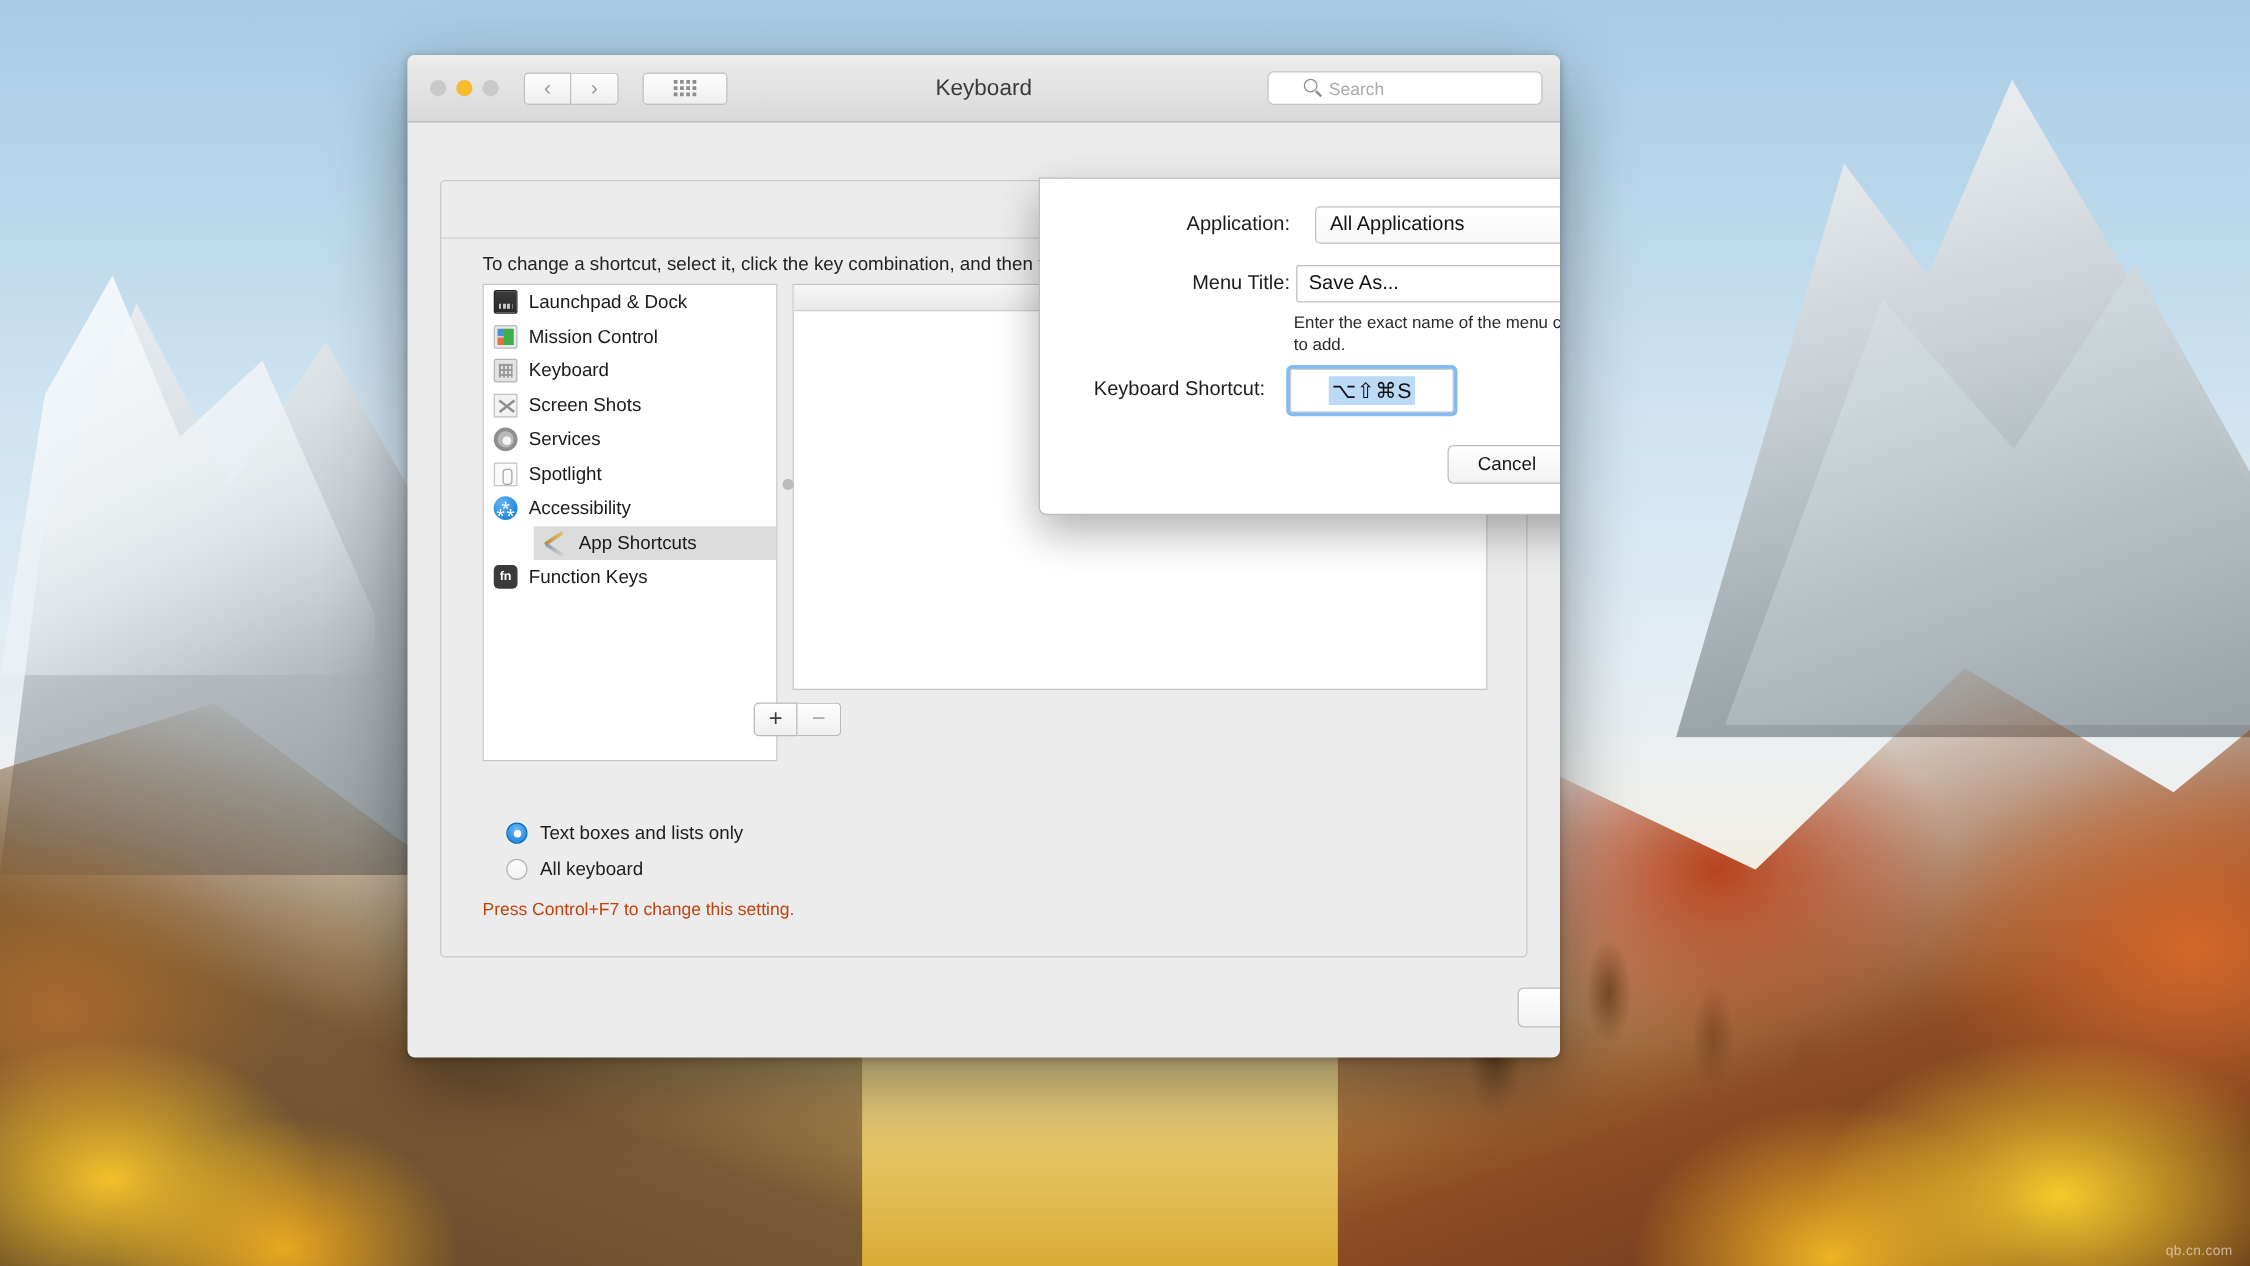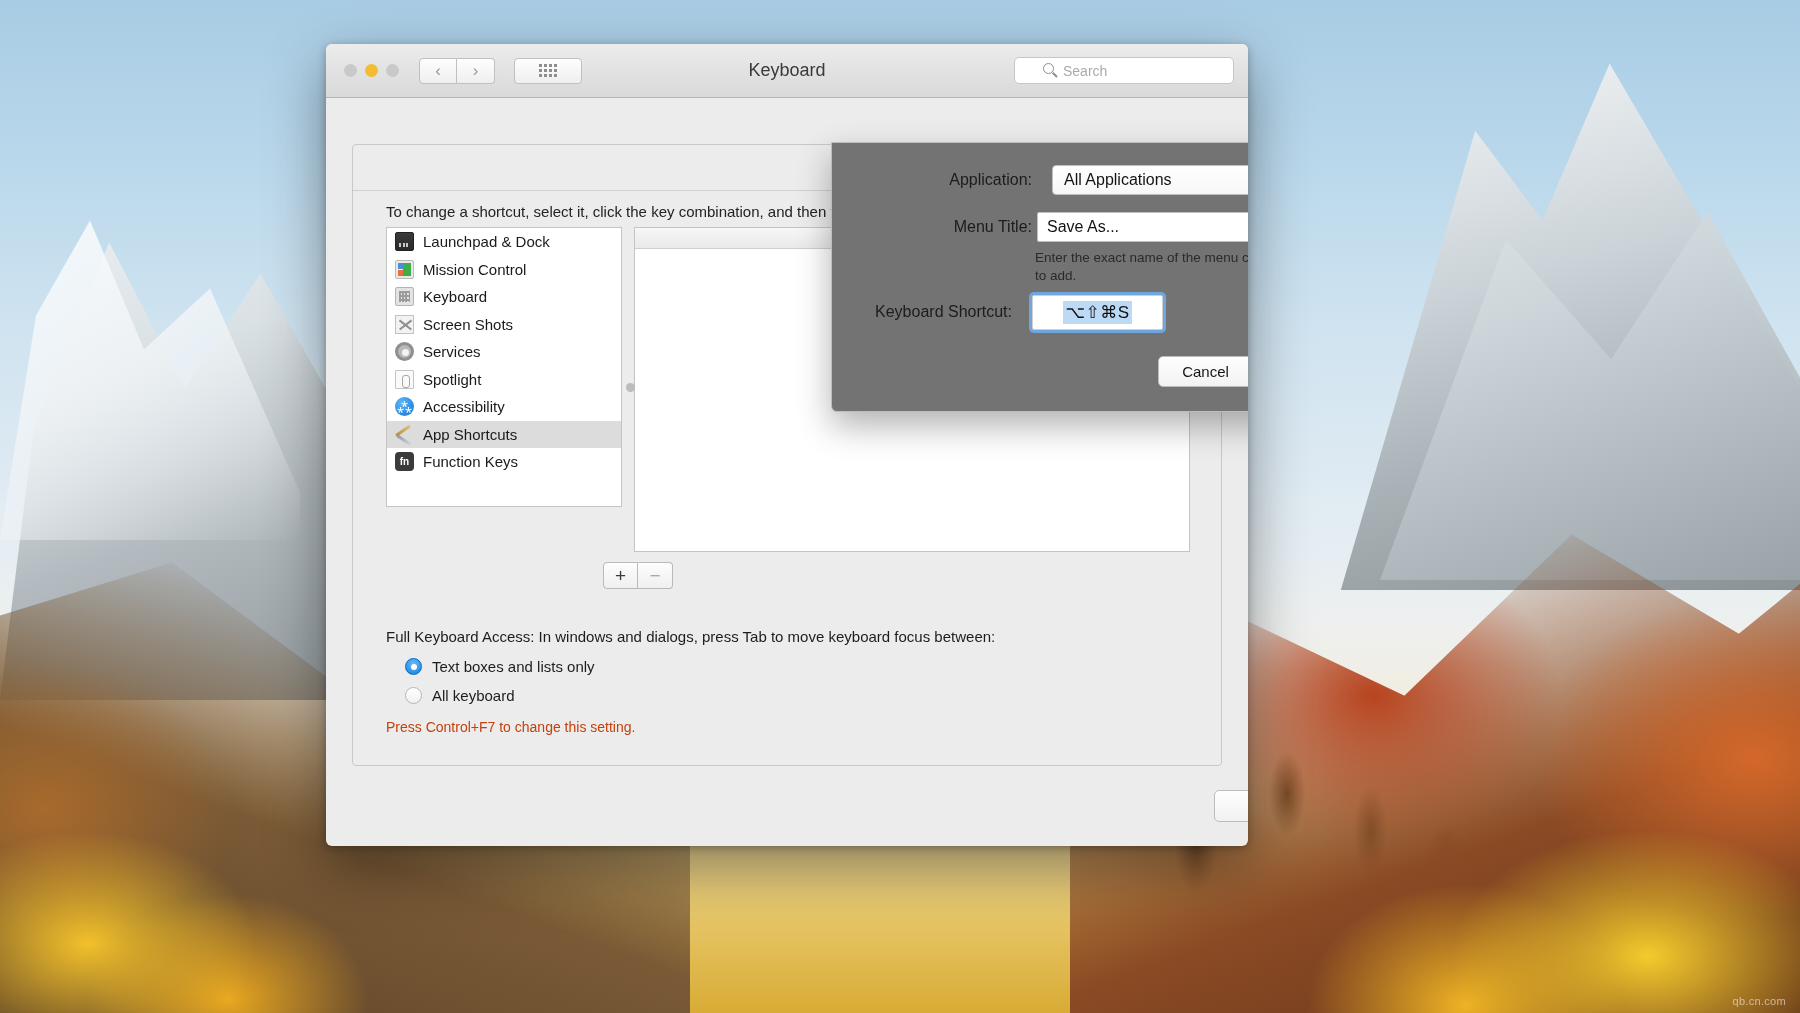--- a/index.html
+++ b/index.html
@@ -159,32 +159,32 @@
 
   #helptext {
     position: absolute; left: 33px; top: 58px;
     font-size: 15px; color: #232323;
     white-space: nowrap;
   }
 
   
   #cat-list {
     position: absolute; left: 33px; top: 82px;
-    width: 236px; height: 280px;
+    width: 236px; height: 382px;
     background: #fff;
     border: 1px solid #c4c4c4;
     overflow: hidden;
   }
   .cat-row {
     height: 27.5px;
     display: flex; align-items: center;
     padding-left: 8px; gap: 9px;
     font-size: 15px; color: #1a1a1a;
   }
-  .cat-row.selected { background: #dcdcdc; }
+  .cat-row.selected { background: #dcdcdc; margin-left: 40px; }
   .cat-ico { width: 19px; height: 19px; flex: 0 0 19px; position: relative; }
 
   
   .ico-launchpad { background: linear-gradient(#3a3a3a,#2a2a2a); border-radius: 2px; border: 1px solid #222; }
   .ico-launchpad::after {
     content:''; position:absolute; left:3px; bottom:3px; right:3px; height:4px;
     background: repeating-linear-gradient(to right,#c8c8c8 0 2px, transparent 2px 3.5px);
   }
   .ico-mission { background:#e9e9e9; border:1px solid #bbb; border-radius:2px; }
   .ico-mission::before { content:''; position:absolute; left:2px; top:2px; width:6px; height:6px; background:#4a90d9; }
@@ -308,21 +308,21 @@
     border: 1px solid #bcbcbc; border-radius: 5px;
     display: flex; align-items: center; justify-content: center;
     font-size: 15px; color: #171717;
   }
 
   
   #sheet {
     position: absolute;
     left: 505px; top: 98px;
     width: 563px; height: 270px;
-    background: #737373;
+    background: #ffffff;
     border: 1px solid #bdbdbd;
     border-radius: 0 0 6px 6px;
     box-shadow: 0 14px 34px rgba(0,0,0,.30);
     z-index: 20;
     padding-left: 29px;
   }
   .sheet-label {
     position: absolute;
     font-size: 16px; color: #1c1c1c;
     text-align: right;
@@ -485,21 +485,20 @@
       </div>
     </div>
 
     <div id="splitter-dot"></div>
 
     <div id="addremove">
       <div class="ar-btn">+</div>
       <div class="ar-btn">−</div>
     </div>
 
-    <div id="fka-label">Full Keyboard Access: In windows and dialogs, press Tab to move keyboard focus between:</div>
 
     <div class="radio-row" id="radio1">
       <span class="radio on"></span>
       <span>Text boxes and lists only</span>
     </div>
     <div class="radio-row" id="radio2">
       <span class="radio"></span>
       <span>All keyboard</span>
     </div>
 

